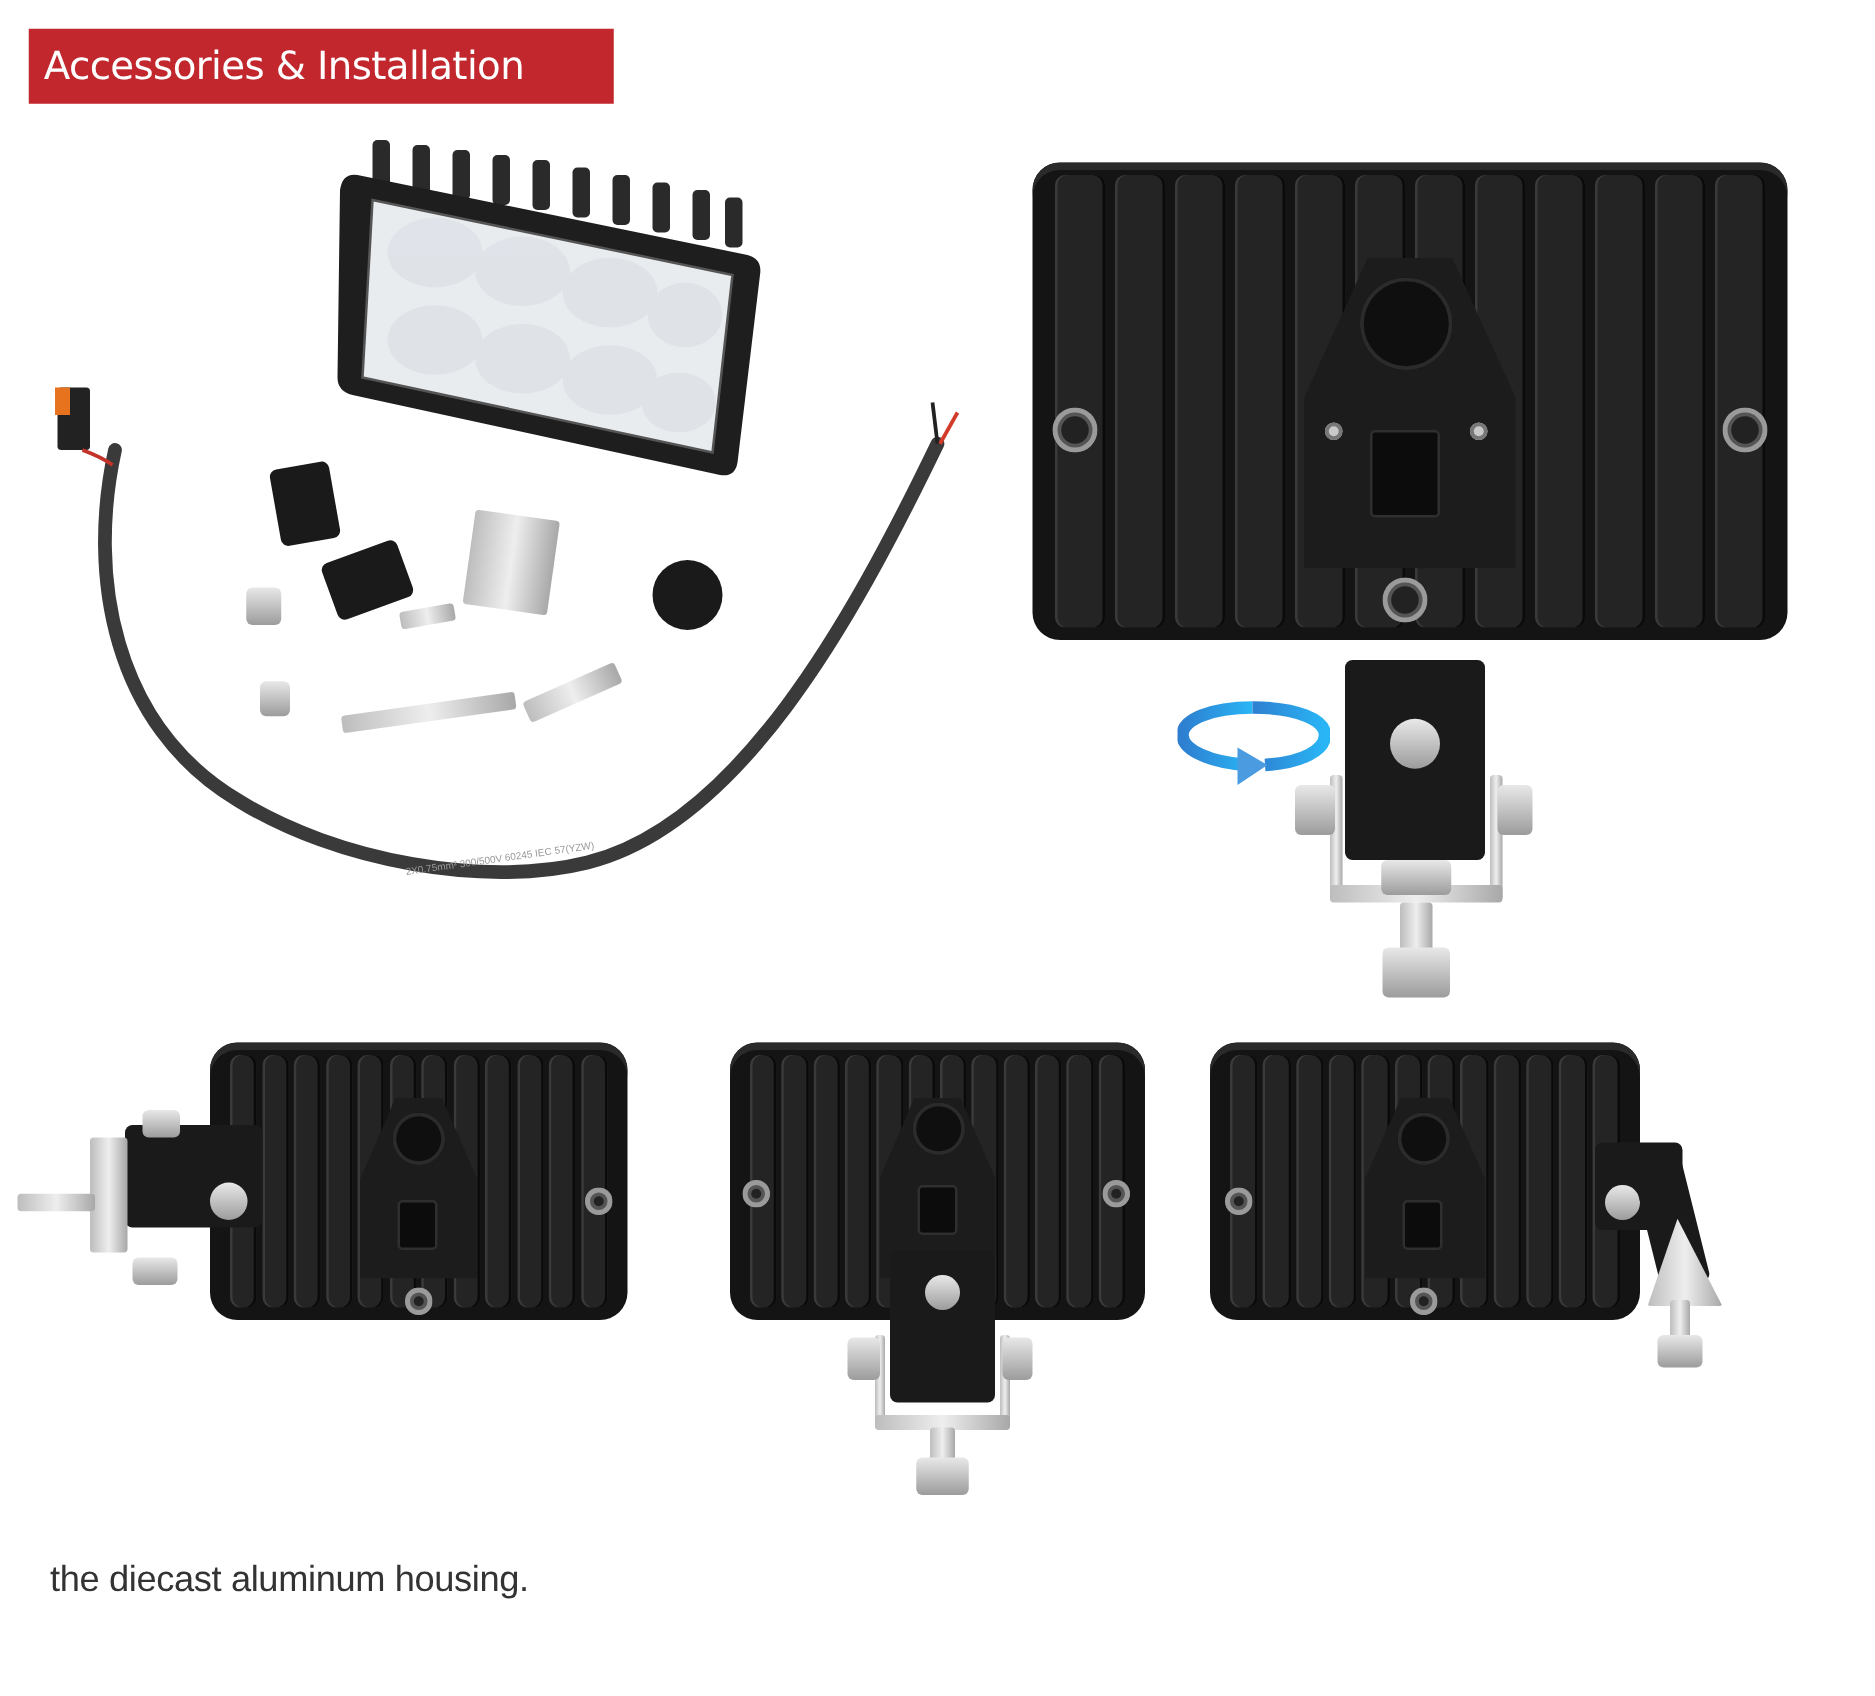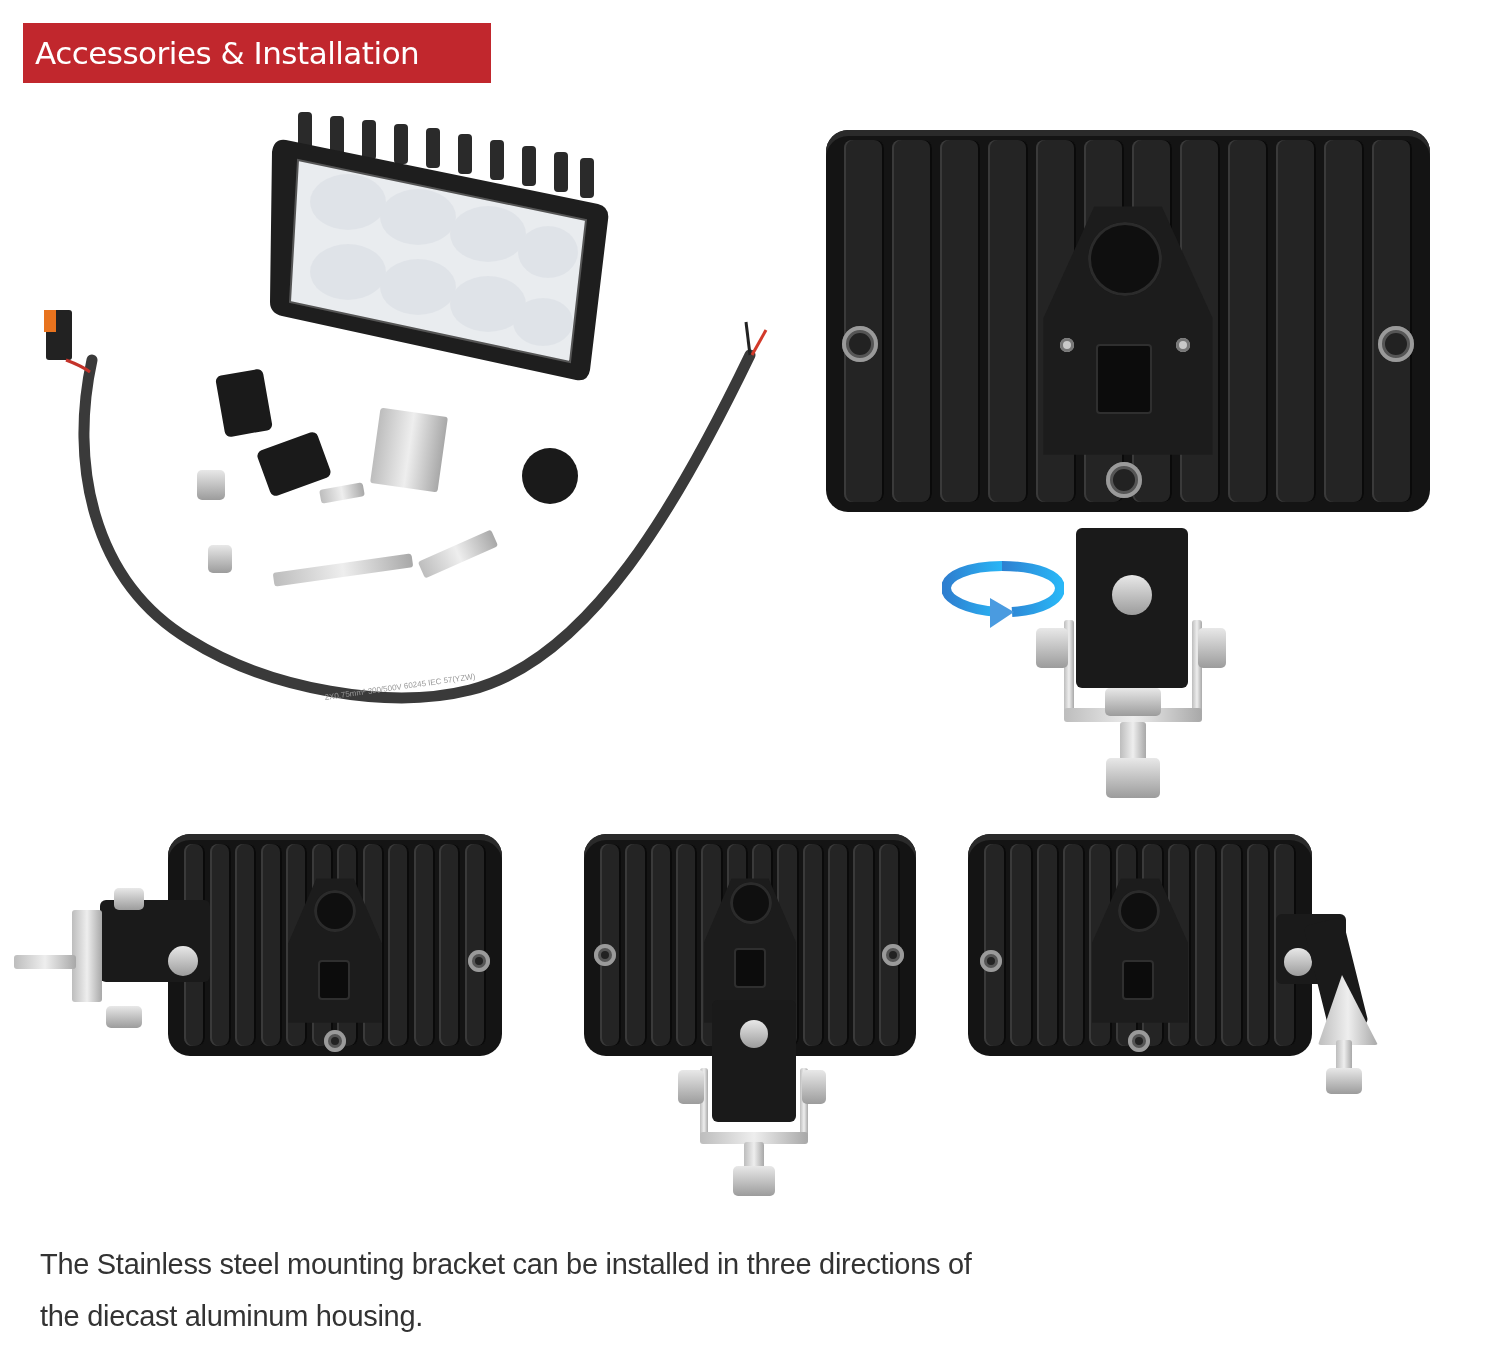--- a/index.html
+++ b/index.html
@@ -242,15 +242,14 @@
     <div class="bracket-block" style="left:1276px;top:914px;width:70px;height:70px"></div>
     <div class="nut" style="left:1284px;top:948px;width:28px;height:28px;border-radius:50%"></div>
     <div class="bracket-block" style="left:1316px;top:920px;width:40px;height:110px;transform:rotate(-14deg)"></div>
     <div class="steel" style="left:1318px;top:975px;width:60px;height:70px;clip-path:polygon(40% 0,100% 100%,0 100%)"></div>
     <div class="steel" style="left:1336px;top:1040px;width:16px;height:40px"></div>
     <div class="nut" style="left:1326px;top:1068px;width:36px;height:26px"></div>
   </div>
 </div>
 
 <div class="caption">
-  <div>The Stainless steel mounting bracket can be installed in three directions of</div>
   <div>the diecast aluminum housing.</div>
 </div>
 
 </body></html>

